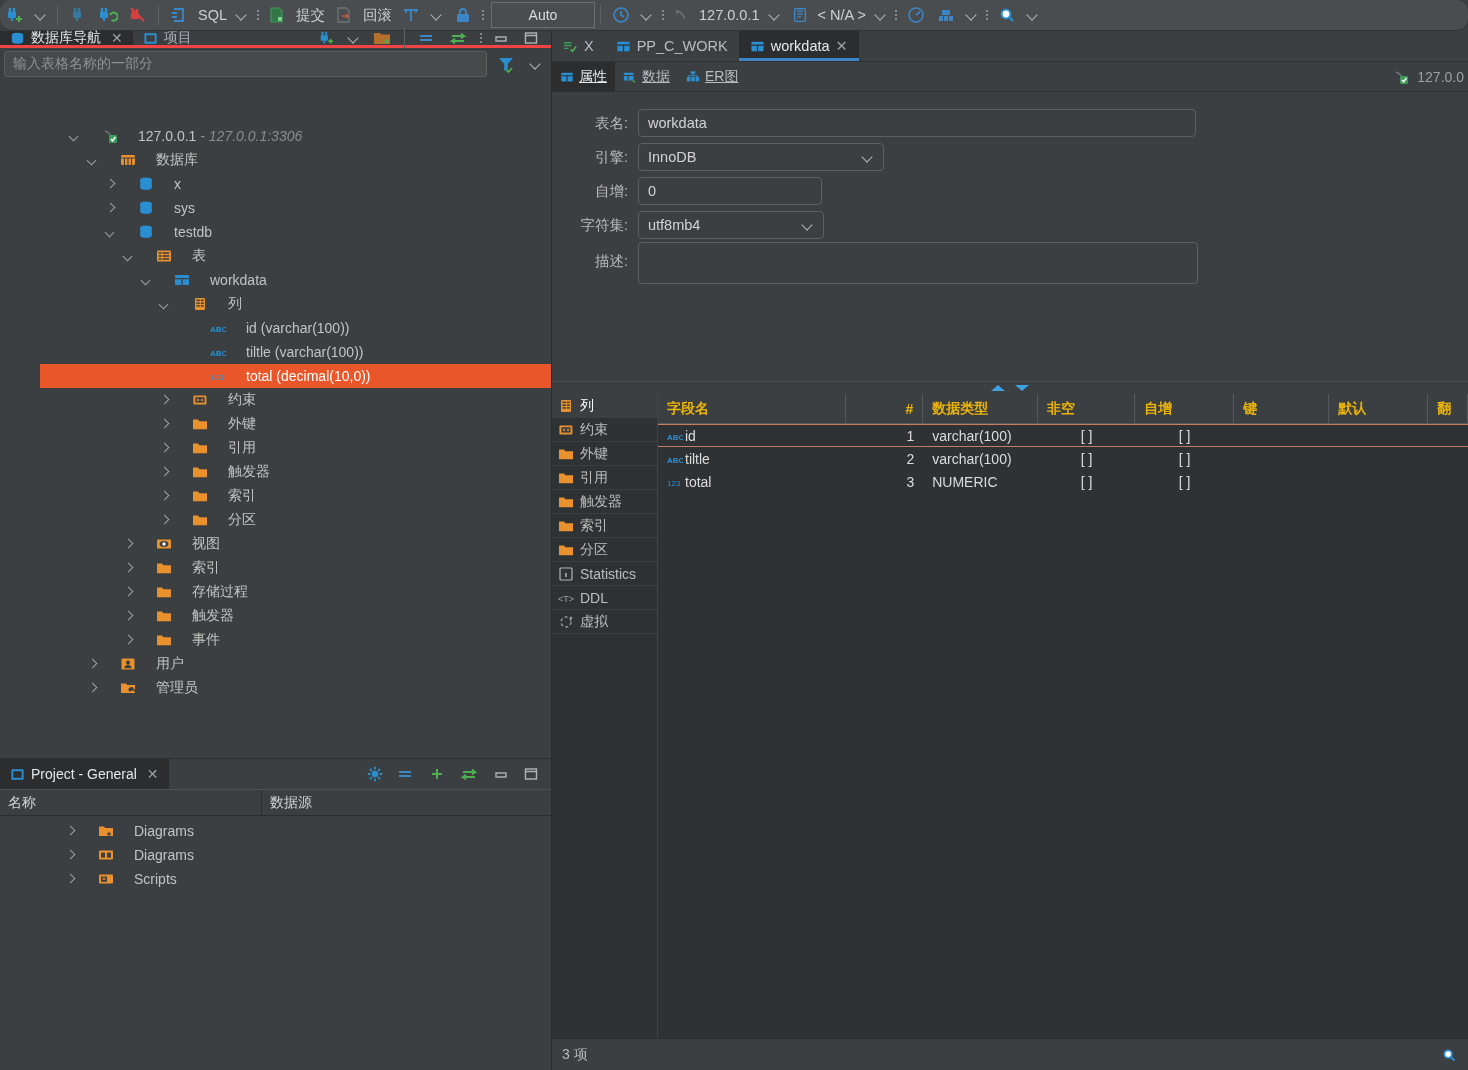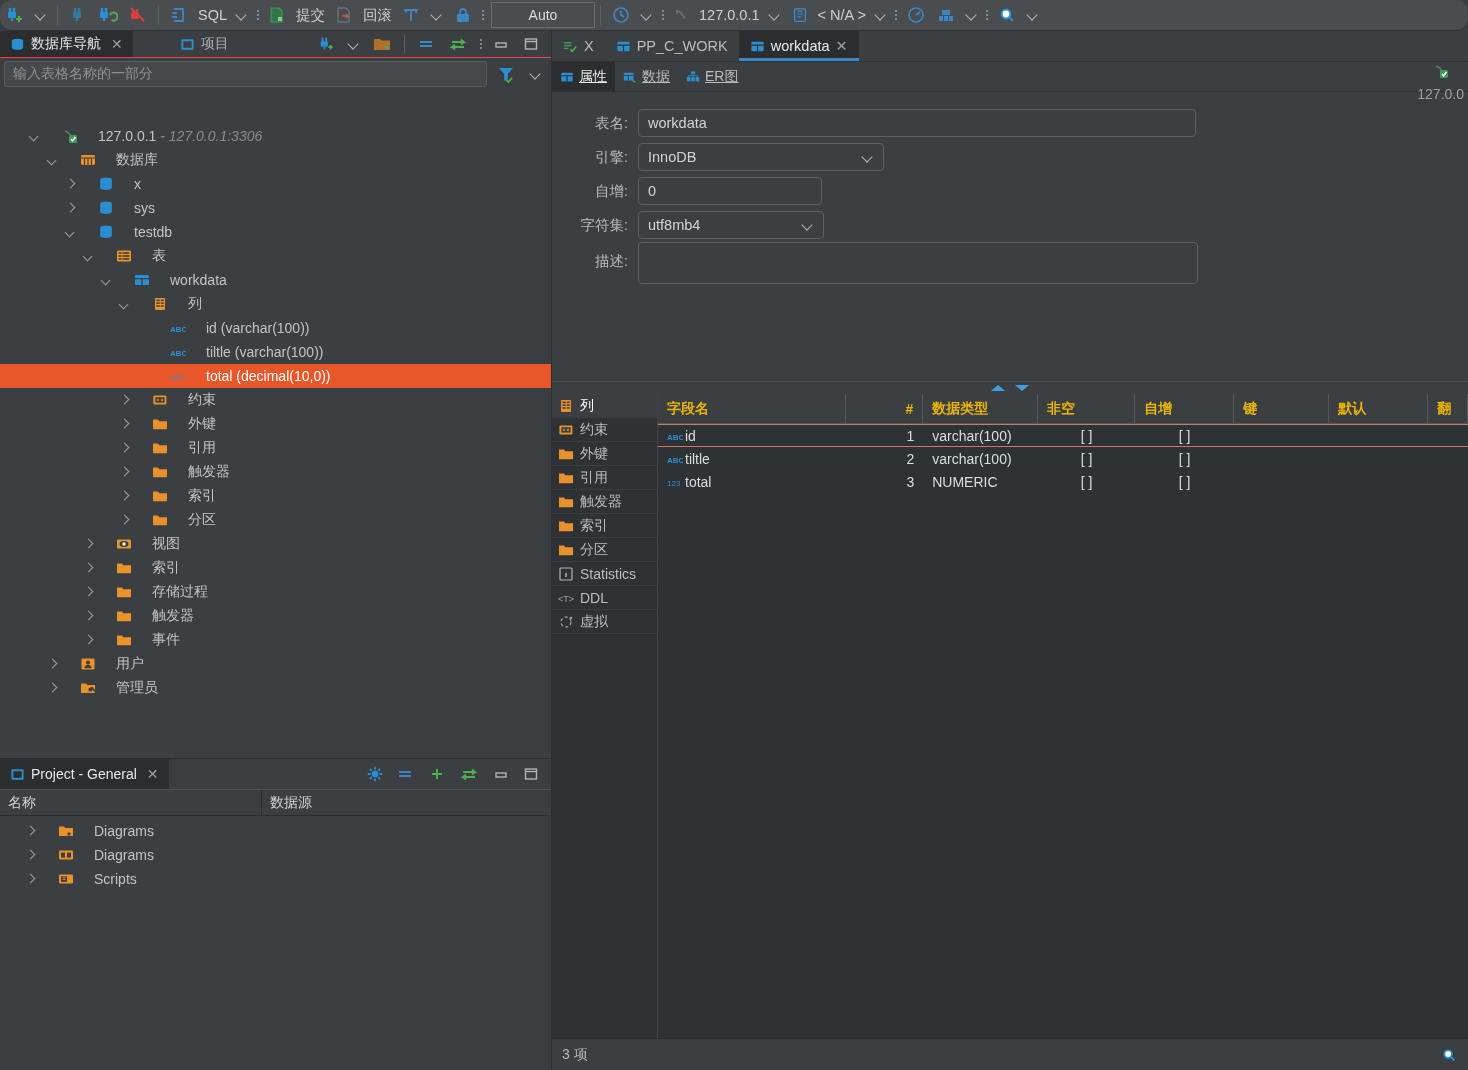--- a/index.html
+++ b/index.html
@@ -33,35 +33,35 @@
     transform:rotate(45deg); }
   .auto-btn {
     margin-left:4px; height:26px; min-width:104px; padding:0 10px;
     background:#4a4d4f; border:1px solid #6a6e70; color:#dcdcdc;
     display:flex; align-items:center; justify-content:center; font-size:14px;
   }
 
   
   .left { position:absolute; left:0; top:31px; width:552px; height:727px;
     background:#3c3f41; border-right:1px solid #2b2d2f; }
-  .panel-tabs { height:27px; background:#3c3f41; display:flex; align-items:stretch;
-    border-bottom:1px solid #ef4444; position:relative;gap:37px; }
+  .panel-tabs { height:17px; background:#3c3f41; display:flex; align-items:stretch;
+    border-bottom:3px solid #ef4444; position:relative; }
   .ptab { display:flex; align-items:center; gap:6px; padding:0 10px; font-size:14px; color:#a9b0b6; }
   .ptab.active { background:#2b2d2f; color:#e6e6e6; }
   .ptab .x { color:#9aa0a6; font-size:14px; margin-left:4px; }
   .ptab-tools { margin-left:auto; display:flex; align-items:center; gap:2px; padding-right:6px; }
 
   .filter-row { height:32px; display:flex; align-items:center; padding:2px 4px 2px 4px; gap:4px;
     background:#3c3f41; }
   .filter-input { flex:1; height:26px; background:#45494a; border:1px solid #5a5e60;
     border-radius:3px; color:#8d9296; font-size:14px; padding:0 8px; display:flex; align-items:center; }
 
   .tree { position:absolute; left:0; top:93px; right:0; bottom:0; overflow:hidden; }
   .trow { height:24px; display:flex; align-items:center; gap:20px; white-space:nowrap;
-    font-size:14px; color:#c3c3c3; padding-right:6px; }
+    font-size:14px; color:#c3c3c3; padding-right:6px;margin-left:40px; }
   .trow.sel { background:#E9562A; color:#ffffff; }
   .arrow { width:14px; height:14px; position:relative; flex:none; }
   .arrow.r::after{ content:""; position:absolute; left:3px; top:3px; width:6px; height:6px;
     border-right:1.6px solid #9aa0a6; border-bottom:1.6px solid #9aa0a6; transform:rotate(-45deg); }
   .arrow.d::after{ content:""; position:absolute; left:2px; top:4px; width:6px; height:6px;
     border-right:1.6px solid #9aa0a6; border-bottom:1.6px solid #9aa0a6; transform:rotate(45deg); }
   .ico { width:16px; height:16px; flex:none; display:inline-block; }
   .tlabel { overflow:hidden; text-overflow:ellipsis; }
   .muted-it { color:#8c8c8c; font-style:italic; }
 
@@ -84,21 +84,21 @@
     color:#b7bdc2; position:relative; }
   .etab.active { background:#2b2d2f; color:#e9e9e9; }
   .etab.active::after { content:""; position:absolute; left:0; right:0; bottom:0; height:3px; background:#3d86c6; }
   .etab .x { color:#9aa0a6; }
 
   .subtabs { height:30px; display:flex; align-items:stretch; background:#3c3f41;
     border-bottom:1px solid #2f3133; }
   .stab { display:flex; align-items:center; gap:5px; padding:0 8px; font-size:14px; color:#b7bdc2;text-decoration:underline; }
   .stab.active { background:#2b2d2f; color:#e8e8e8; }
   .subtabs .right-status { margin-left:auto; display:flex; align-items:center; gap:6px;
-    padding-right:4px; color:#9aa0a6; font-size:14px;flex-direction:column; }
+    padding-right:4px; color:#9aa0a6; font-size:14px; }
 
   .form { padding:14px 0 6px 0; }
   .frow { display:flex; align-items:center; height:34px; }
   .flabel { width:86px; text-align:right; padding-right:10px; color:#b9b9b9; font-size:14.5px; }
   .field { background:#3c3f41; border:1px solid #5c6063; border-radius:4px; height:28px;
     display:flex; align-items:center; padding:0 9px; color:#d3d3d3; font-size:14.5px; }
   .field.select { justify-content:space-between; }
   .desc { height:42px; align-items:flex-start; }
   .desc-box { background:#3c3f41; border:1px solid #5c6063; border-radius:4px; height:42px; width:560px; }
 

